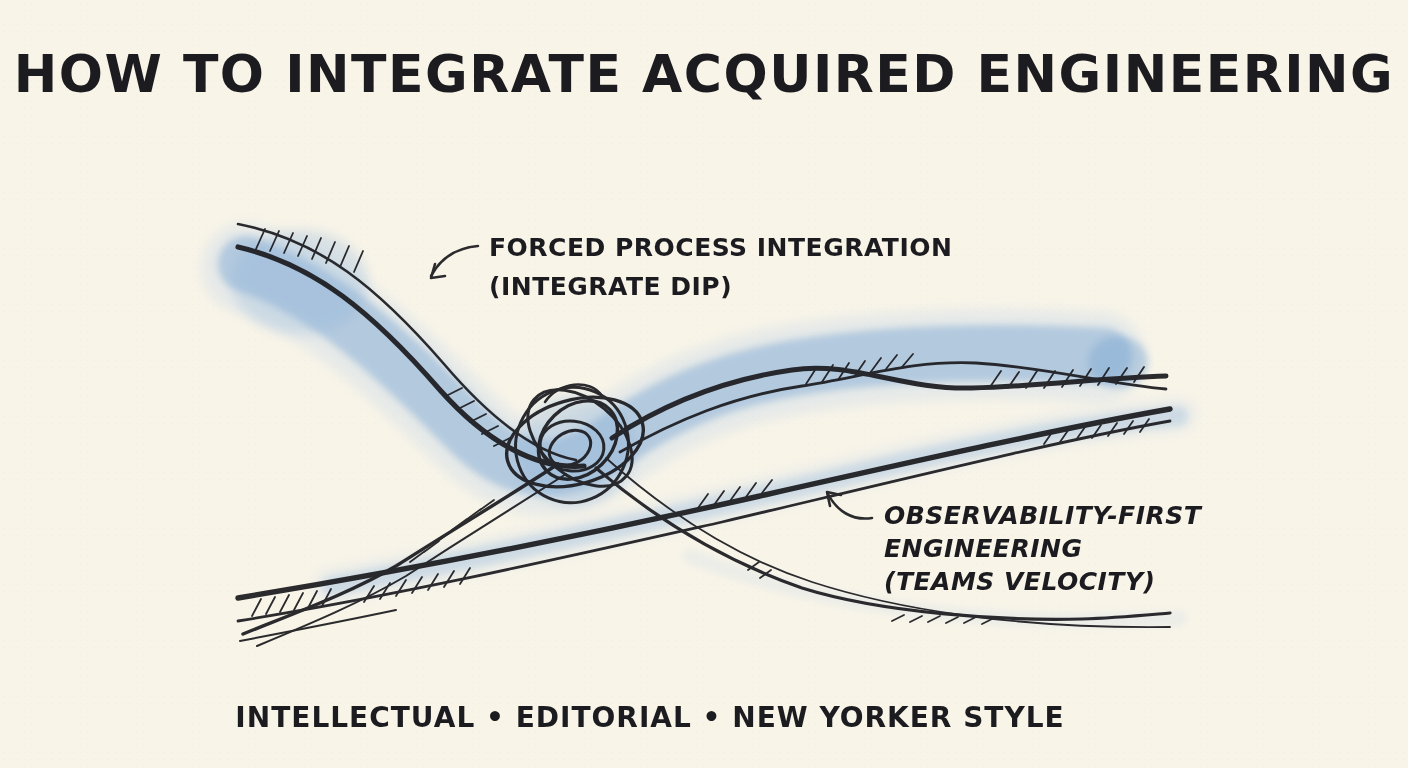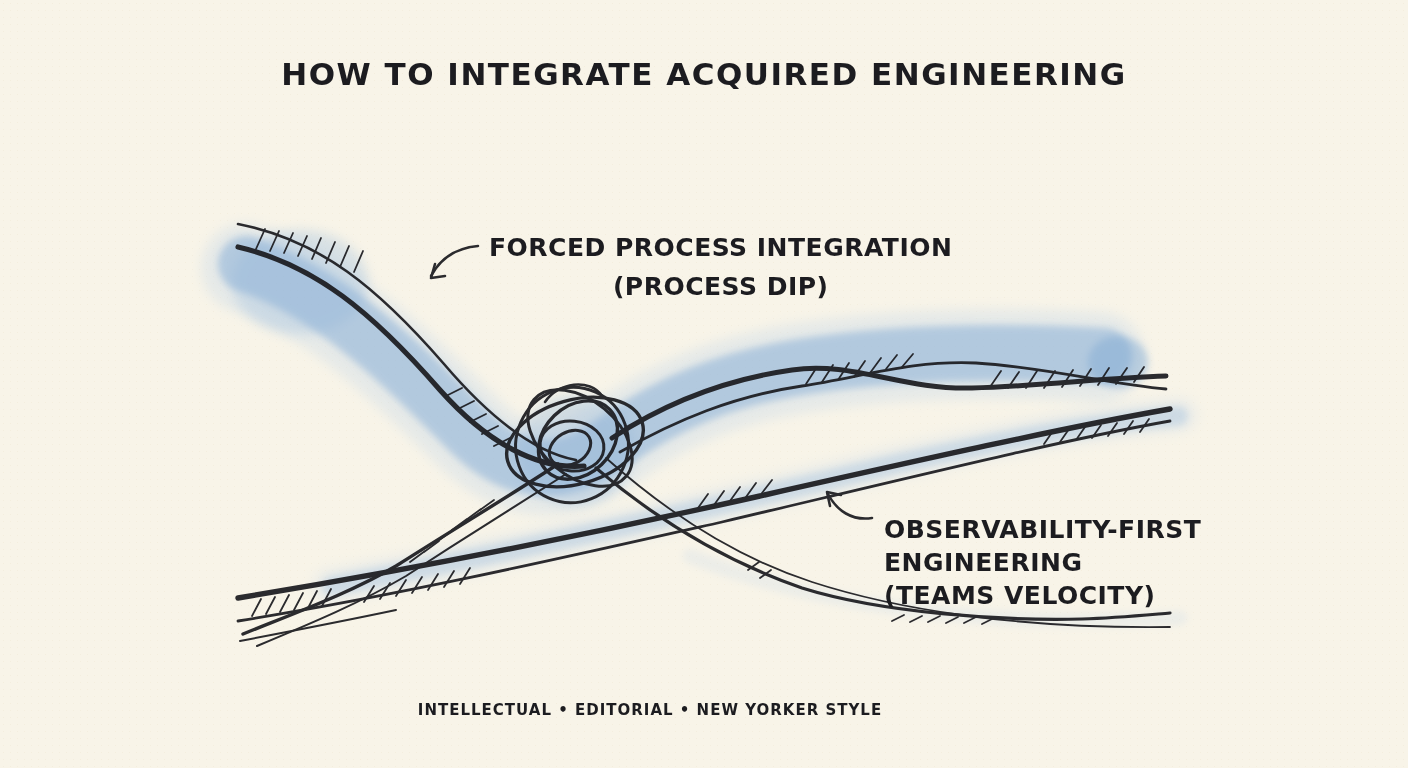--- a/index.html
+++ b/index.html
@@ -16,30 +16,30 @@
     background-image:radial-gradient(#eee7d2 0.8px, transparent 0.9px);
     background-size:7px 7px;
     opacity:.45;
     pointer-events:none;
   }
   .art{position:absolute;left:0;top:0;}
   .txt{position:absolute;white-space:nowrap;}
   .title{
     left:0;top:52px;width:1408px;
     text-align:center;
-    font-size:31px;font-weight:bold;
+    font-size:52px;font-weight:bold;
     letter-spacing:1.5px;line-height:45px;
   }
   .label{font-size:25px;font-weight:bold;letter-spacing:0.5px;}
-  .label-forced{left:489px;top:228px;line-height:39px;text-align:center;}
-  .label-obs{left:884px;top:513px;line-height:33px;}
+  .label-forced{left:489px;top:228px;line-height:39px;}
+  .label-obs{left:884px;top:499px;line-height:33px;font-style:italic;}
   .footer{
     left:650px;top:701px;
     transform:translateX(-50%);
-    font-size:15px;font-weight:bold;letter-spacing:1px;
+    font-size:28px;font-weight:bold;letter-spacing:1px;
   }
   .ln{display:block;}
 </style>
 </head>
 <body>
 
 <div class="canvas">
   <div class="paper-texture"></div>
 
   <svg class="art" width="1408" height="768" viewBox="0 0 1408 768">
@@ -127,21 +127,21 @@
       </g>
     </g>
   </svg>
 
   <div class="txt title">
     <span class="ln">HOW TO INTEGRATE ACQUIRED ENGINEERING</span>
   </div>
 
   <div class="txt label label-forced">
     <span class="ln">FORCED PROCESS INTEGRATION</span>
-    <span class="ln">(PROCESS DIP)</span>
+    <span class="ln">(INTEGRATE DIP)</span>
   </div>
 
   <div class="txt label label-obs">
     <span class="ln">OBSERVABILITY-FIRST</span>
     <span class="ln">ENGINEERING</span>
     <span class="ln">(TEAMS VELOCITY)</span>
   </div>
 
   <div class="txt footer">INTELLECTUAL • EDITORIAL • NEW YORKER STYLE</div>
 </div>

